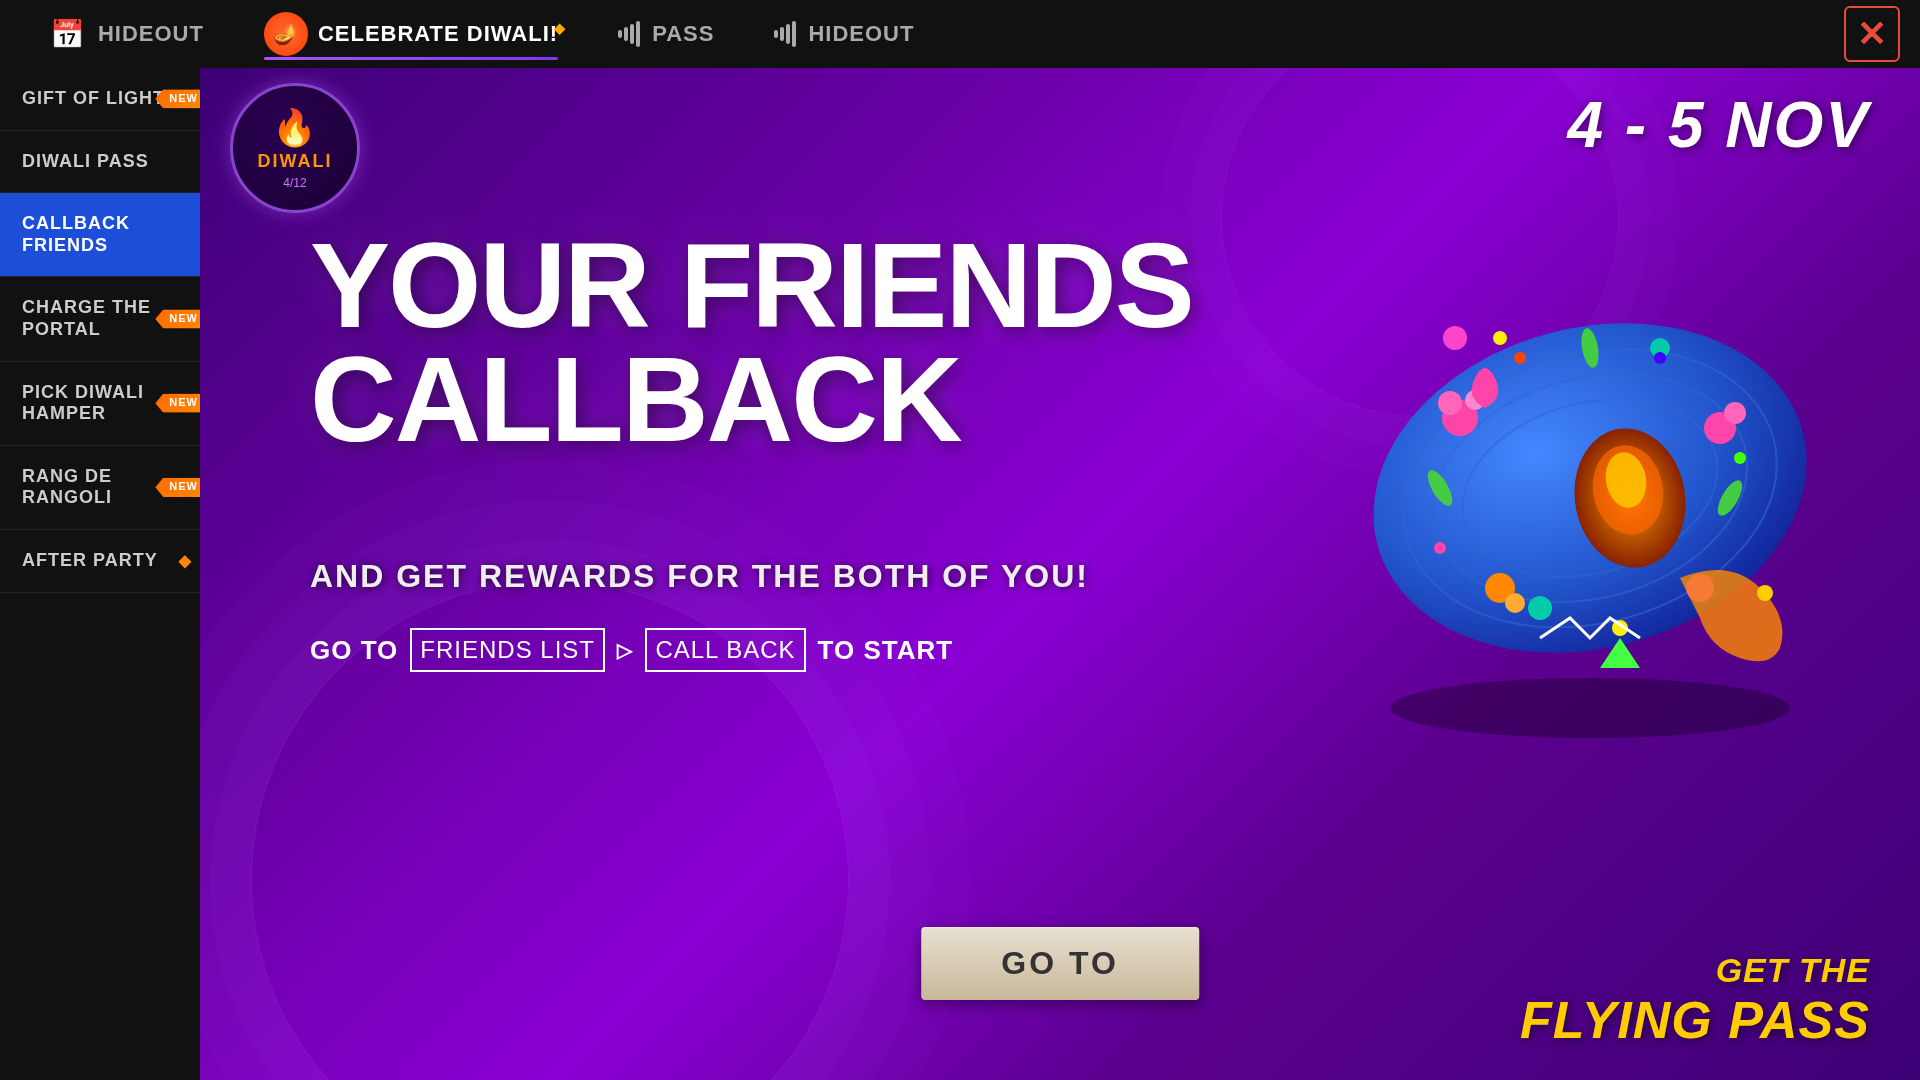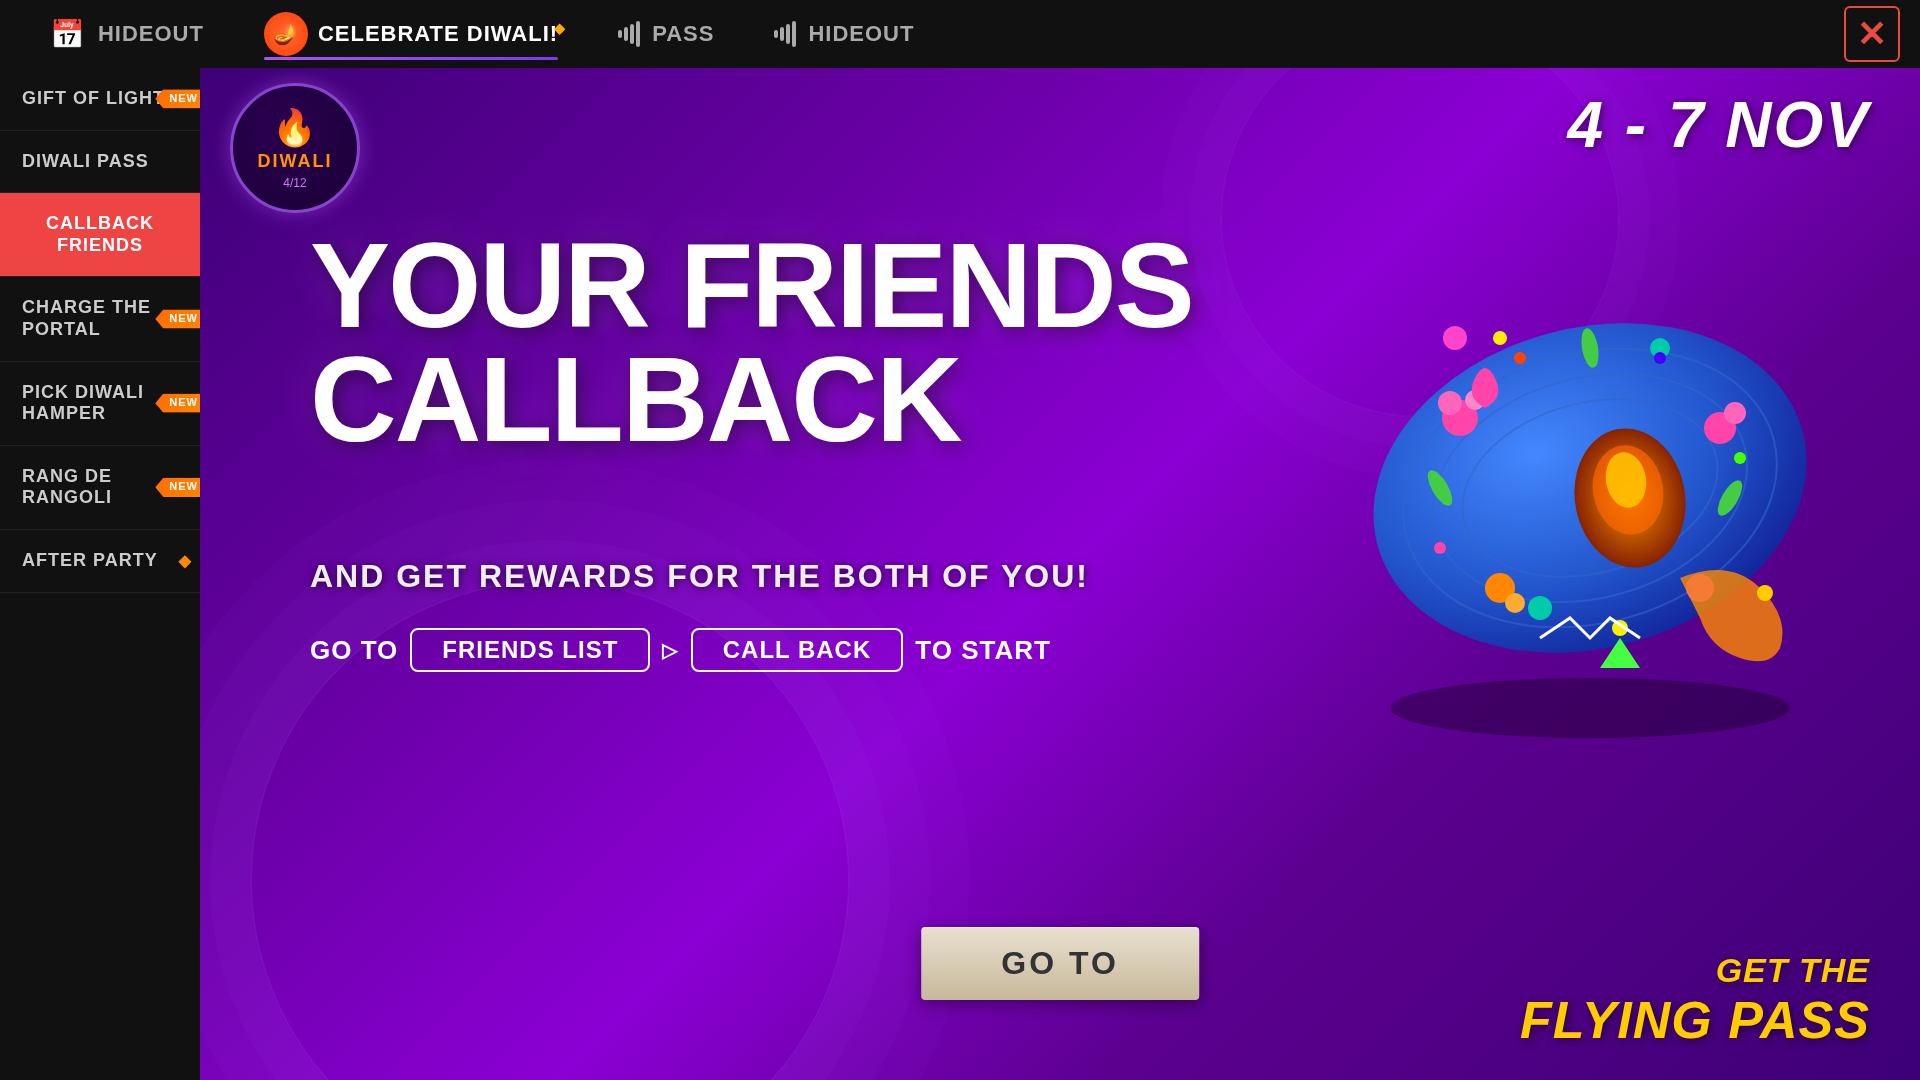--- a/index.html
+++ b/index.html
@@ -139,23 +139,22 @@
       line-height: 1.2;
       text-transform: uppercase;
       cursor: pointer;
       border-bottom: 1px solid #222;
       position: relative;
       display: flex;
       align-items: center;
       gap: 8px;
     }
     .sidebar-item.active {
-      background: #ef4444;
+      background: #1d4ed8;
       color: #fff;
-      text-align: center;
     }
     .badge-new {
       background: linear-gradient(135deg, #ff6b00, #ff8800);
       color: #fff;
       font-size: 11px;
       font-weight: 900;
       padding: 3px 8px;
       border-radius: 4px;
       position: absolute;
       right: -6px;
@@ -290,23 +289,23 @@
       align-items: center;
       gap: 12px;
       color: #fff;
       font-size: 26px;
       font-weight: 700;
       letter-spacing: 1px;
       text-transform: uppercase;
     }
     .instr-box {
       border: 2px solid #fff;
-      padding: 6px 30px;
-      border-radius: 8px;
-      font-weight: 700;
+      padding: 6px 8px;
+      border-radius: 0;
+      font-weight: 400;
       font-size: 24px;
     }
     .instr-arrow {
       font-size: 20px;
     }
 
     
     .goto-button {
       position: absolute;
       bottom: 80px;
@@ -446,21 +445,21 @@
     <div class="bg-mandala2"></div>
 
     <div class="diwali-badge">
       <div class="diwali-badge-circle">
         <div class="diwali-badge-logo">🔥</div>
         <div class="diwali-badge-text">Diwali</div>
         <div class="diwali-badge-sub">4/12</div>
       </div>
     </div>
 
-    <div class="date-display">4 - 7 NOV</div>
+    <div class="date-display">4 - 5 NOV</div>
 
     <div class="main-title">
       <div>YOUR FRIENDS</div>
       <div>CALLBACK</div>
     </div>
 
     <div class="main-subtitle">AND GET REWARDS FOR THE BOTH OF YOU!</div>
 
     <div class="instructions-row">
       <span>GO TO</span>

